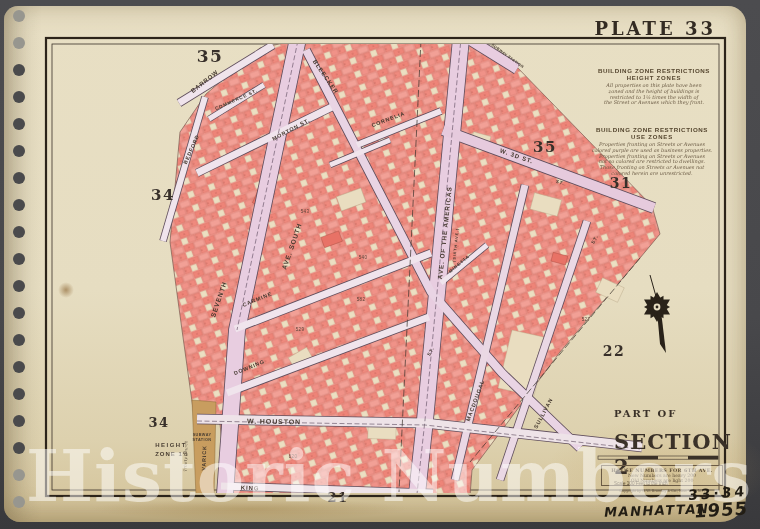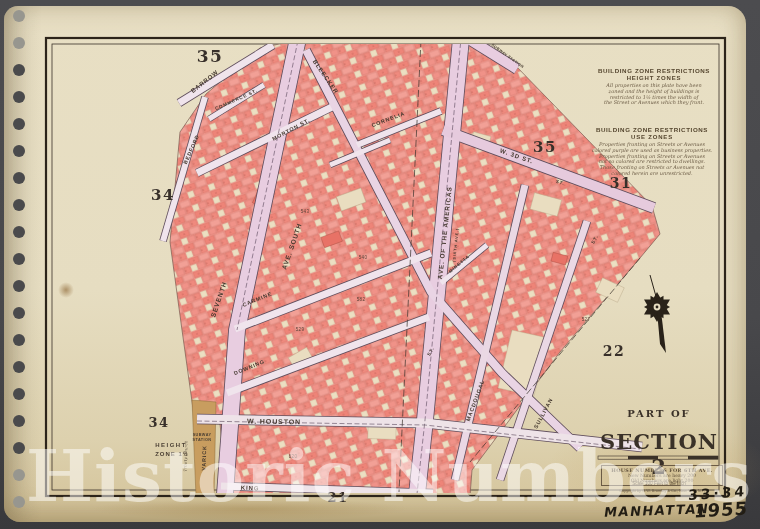--- a/index.html
+++ b/index.html
@@ -21,21 +21,21 @@
   .abs{position:absolute;}
   .plate-label{left:586px;top:18px;width:130px;text-align:right;
       font-family:"DejaVu Serif",serif;font-weight:700;font-size:18px;letter-spacing:3px;color:#332b22;}
   .zone-note{width:132px;text-align:center;color:#5d4e3c;}
   .zone-note .t1{font-size:6.2px;font-weight:700;letter-spacing:.6px;color:#55462f;}
   .zone-note .t2{font-size:6px;font-weight:700;letter-spacing:.8px;margin-top:1px;color:#55462f;}
   .zone-note .lines{margin-top:2px;font-family:"DejaVu Serif",serif;font-style:italic;
       font-size:5px;line-height:5.8px;color:#6a5a44;}
   .zn-height{left:588px;top:67px;}
   .zn-use{left:586px;top:126px;}
-  .section-block{left:592px;top:408px;width:134px;text-align:center;color:#3a3128;}
+  .section-block{left:614px;top:408px;width:134px;color:#3a3128;}
   .section-block .part{font-family:"DejaVu Serif",serif;font-weight:700;font-size:10px;letter-spacing:2px;}
   .section-block .name{font-family:"DejaVu Serif",serif;font-weight:700;font-size:21px;letter-spacing:1px;margin-top:10px;}
   .section-block .scl{font-size:4.6px;margin-top:2px;color:#55462f;}
   .house-note{left:601px;top:465px;width:122px;text-align:center;}
   .house-note .box{border:0.8px solid #6b5b45;padding:1.5px 2px;}
   .house-note .box .line{font-family:"DejaVu Serif",serif;font-size:4.6px;line-height:5.4px;color:#5d4e3a;}
   .house-note .box .line:first-child{font-weight:700;letter-spacing:.4px;font-size:4.8px;}
   .house-note .copy{font-size:3.9px;color:#6a5a44;margin-top:1.5px;}
   .watermark{left:0;top:436px;width:760px;padding-left:26px;white-space:nowrap;
       font-family:"DejaVu Serif",serif;font-weight:700;color:rgba(255,255,255,0.5);
@@ -239,20 +239,21 @@
     <g id="g-blocks">
         <text transform="translate(305,213) rotate(0)" text-anchor="middle" font-size="4.5" fill="#5a4338" font-family="&quot;Liberation Sans&quot;,sans-serif" font-weight="400" letter-spacing="0.3">543</text>
         <text transform="translate(363,259) rotate(0)" text-anchor="middle" font-size="4.5" fill="#5a4338" font-family="&quot;Liberation Sans&quot;,sans-serif" font-weight="400" letter-spacing="0.3">540</text>
         <text transform="translate(300,331) rotate(0)" text-anchor="middle" font-size="4.5" fill="#5a4338" font-family="&quot;Liberation Sans&quot;,sans-serif" font-weight="400" letter-spacing="0.3">529</text>
         <text transform="translate(586,321) rotate(0)" text-anchor="middle" font-size="4.5" fill="#5a4338" font-family="&quot;Liberation Sans&quot;,sans-serif" font-weight="400" letter-spacing="0.3">527</text>
         <text transform="translate(361,301) rotate(0)" text-anchor="middle" font-size="4.5" fill="#5a4338" font-family="&quot;Liberation Sans&quot;,sans-serif" font-weight="400" letter-spacing="0.3">582</text>
         <text transform="translate(293,458) rotate(0)" text-anchor="middle" font-size="4.5" fill="#5a4338" font-family="&quot;Liberation Sans&quot;,sans-serif" font-weight="400" letter-spacing="0.3">820</text>
       </g>
   </svg>
 
+  <div class="abs plate-label">PLATE 33</div>
 
   <div class="abs zone-note zn-height">
     <div class="t1">BUILDING ZONE RESTRICTIONS</div>
     <div class="t2">HEIGHT ZONES</div>
     <div class="lines">
         <div class="line">All properties on this plate have been</div>
         <div class="line">zoned and the height of buildings is</div>
         <div class="line">restricted to 1½ times the width of</div>
         <div class="line">the Street or Avenues which they front.</div>
       </div>

